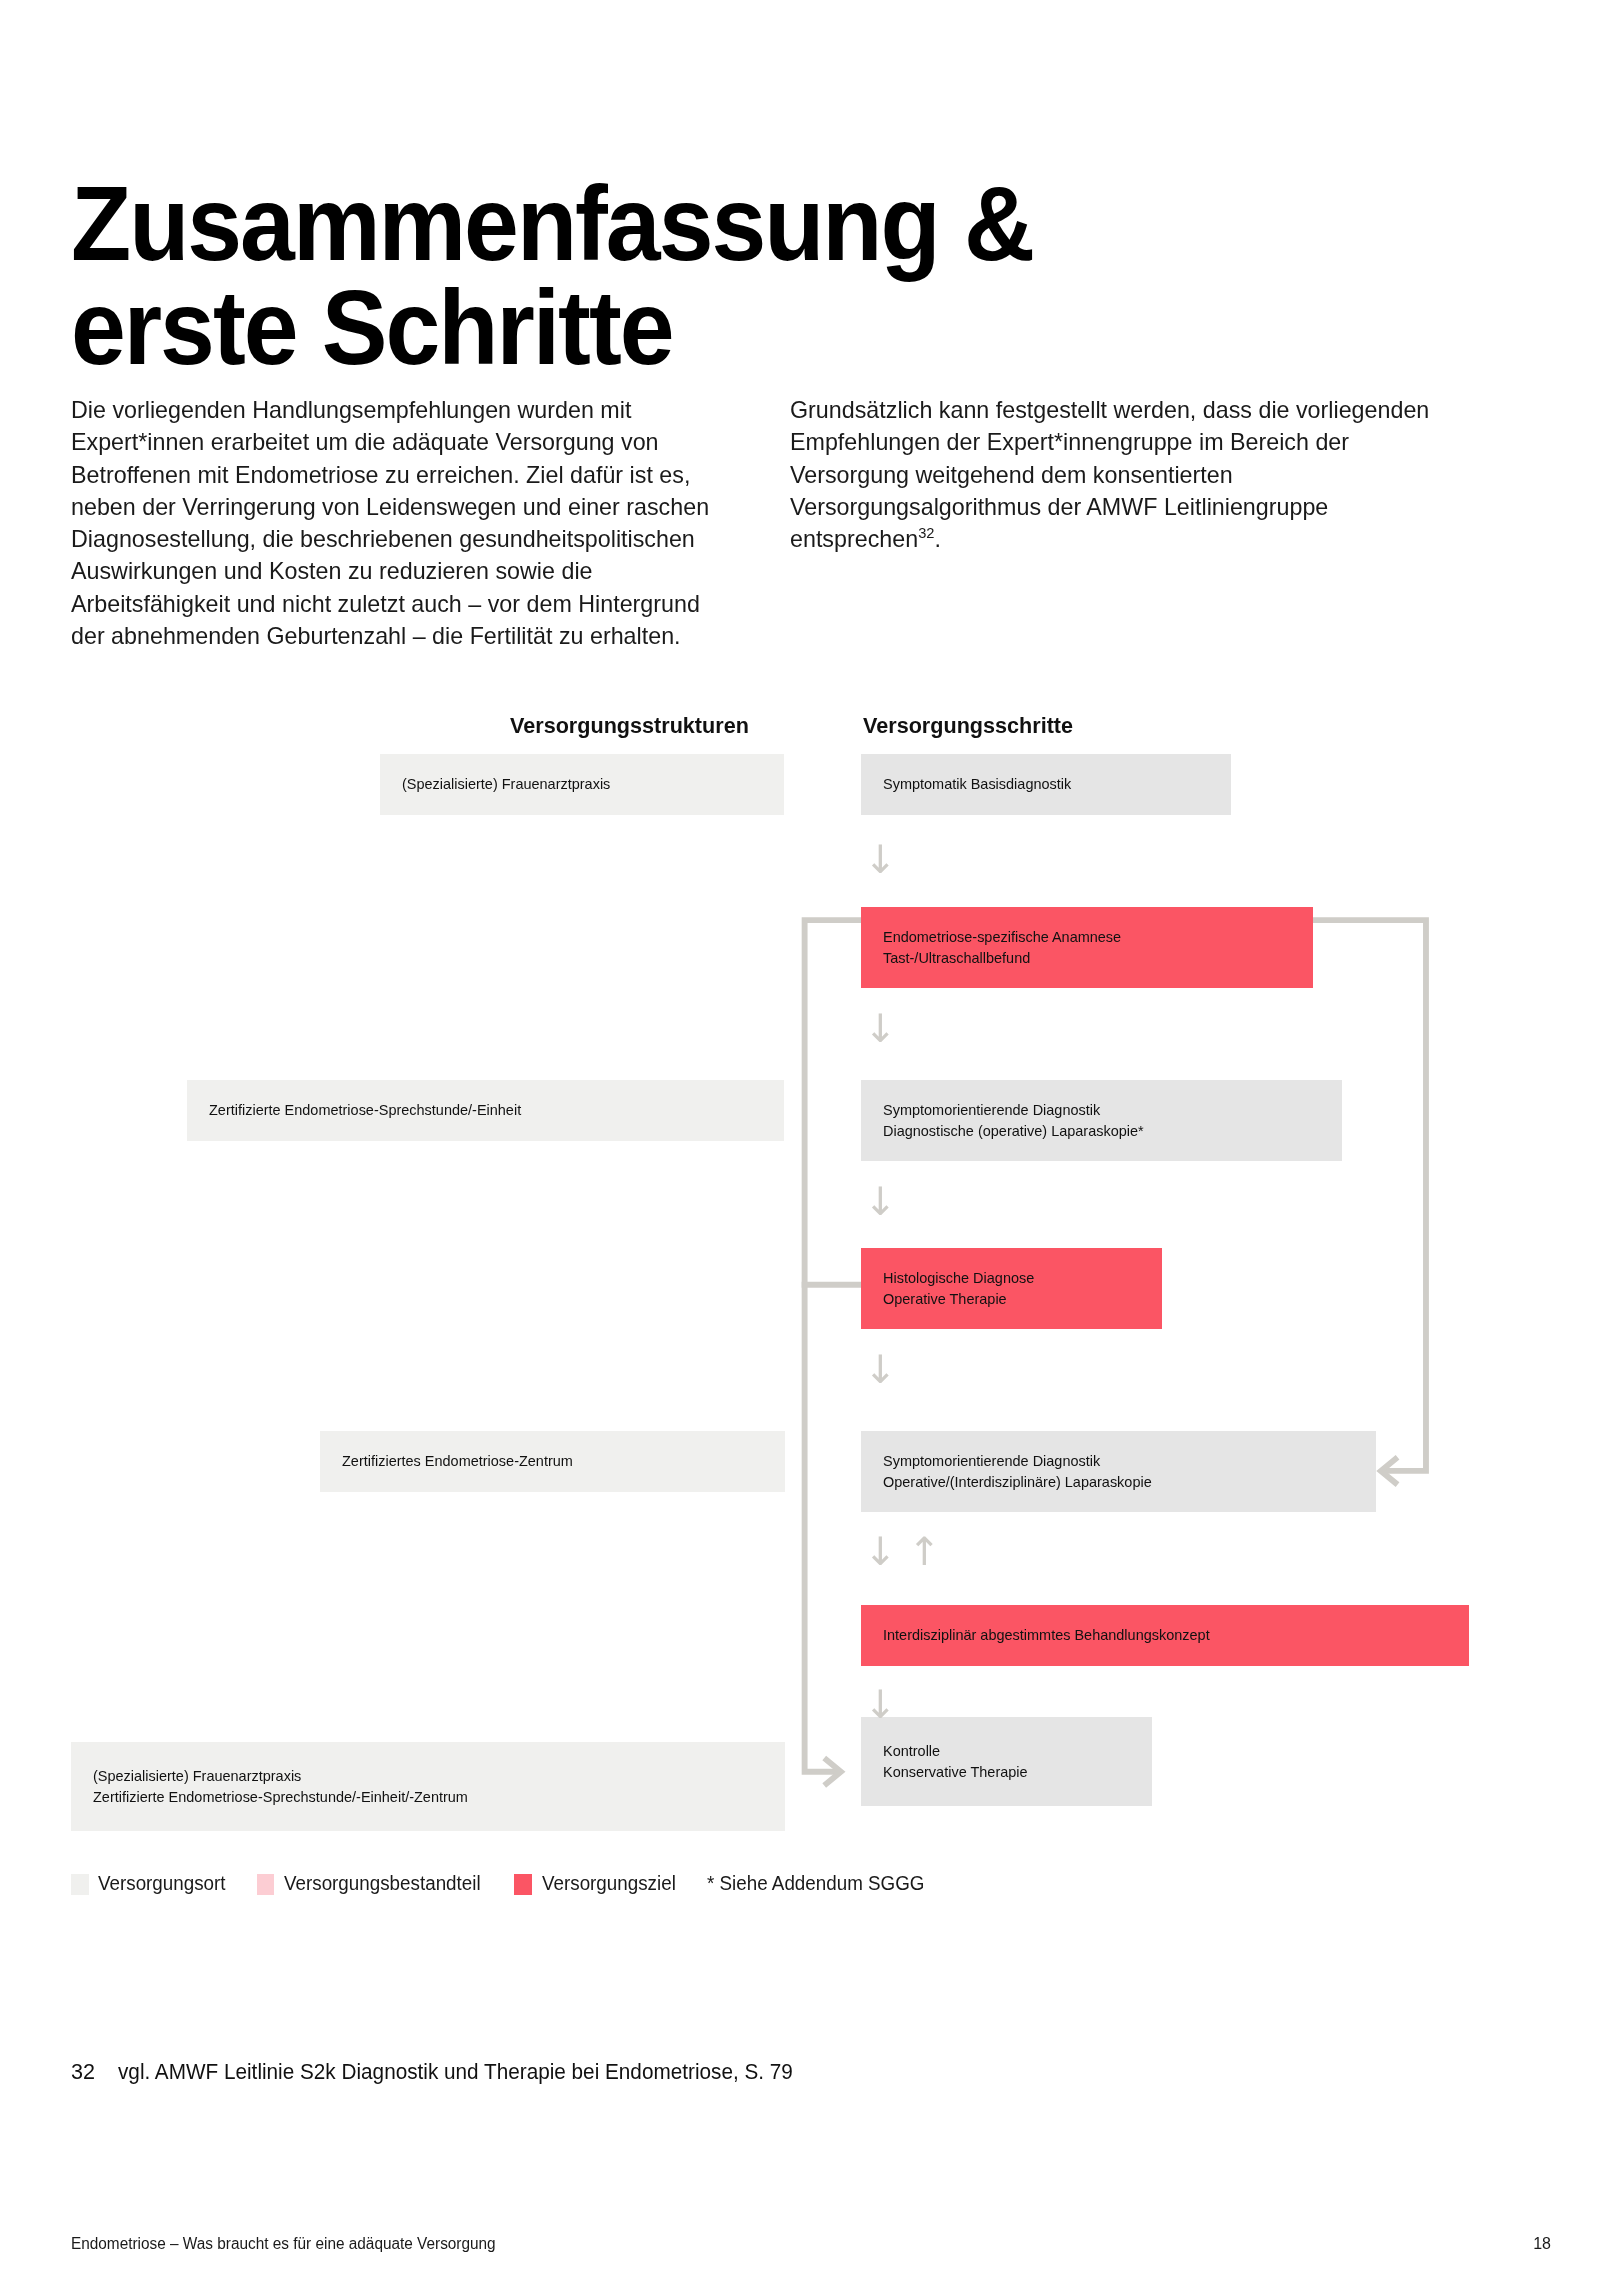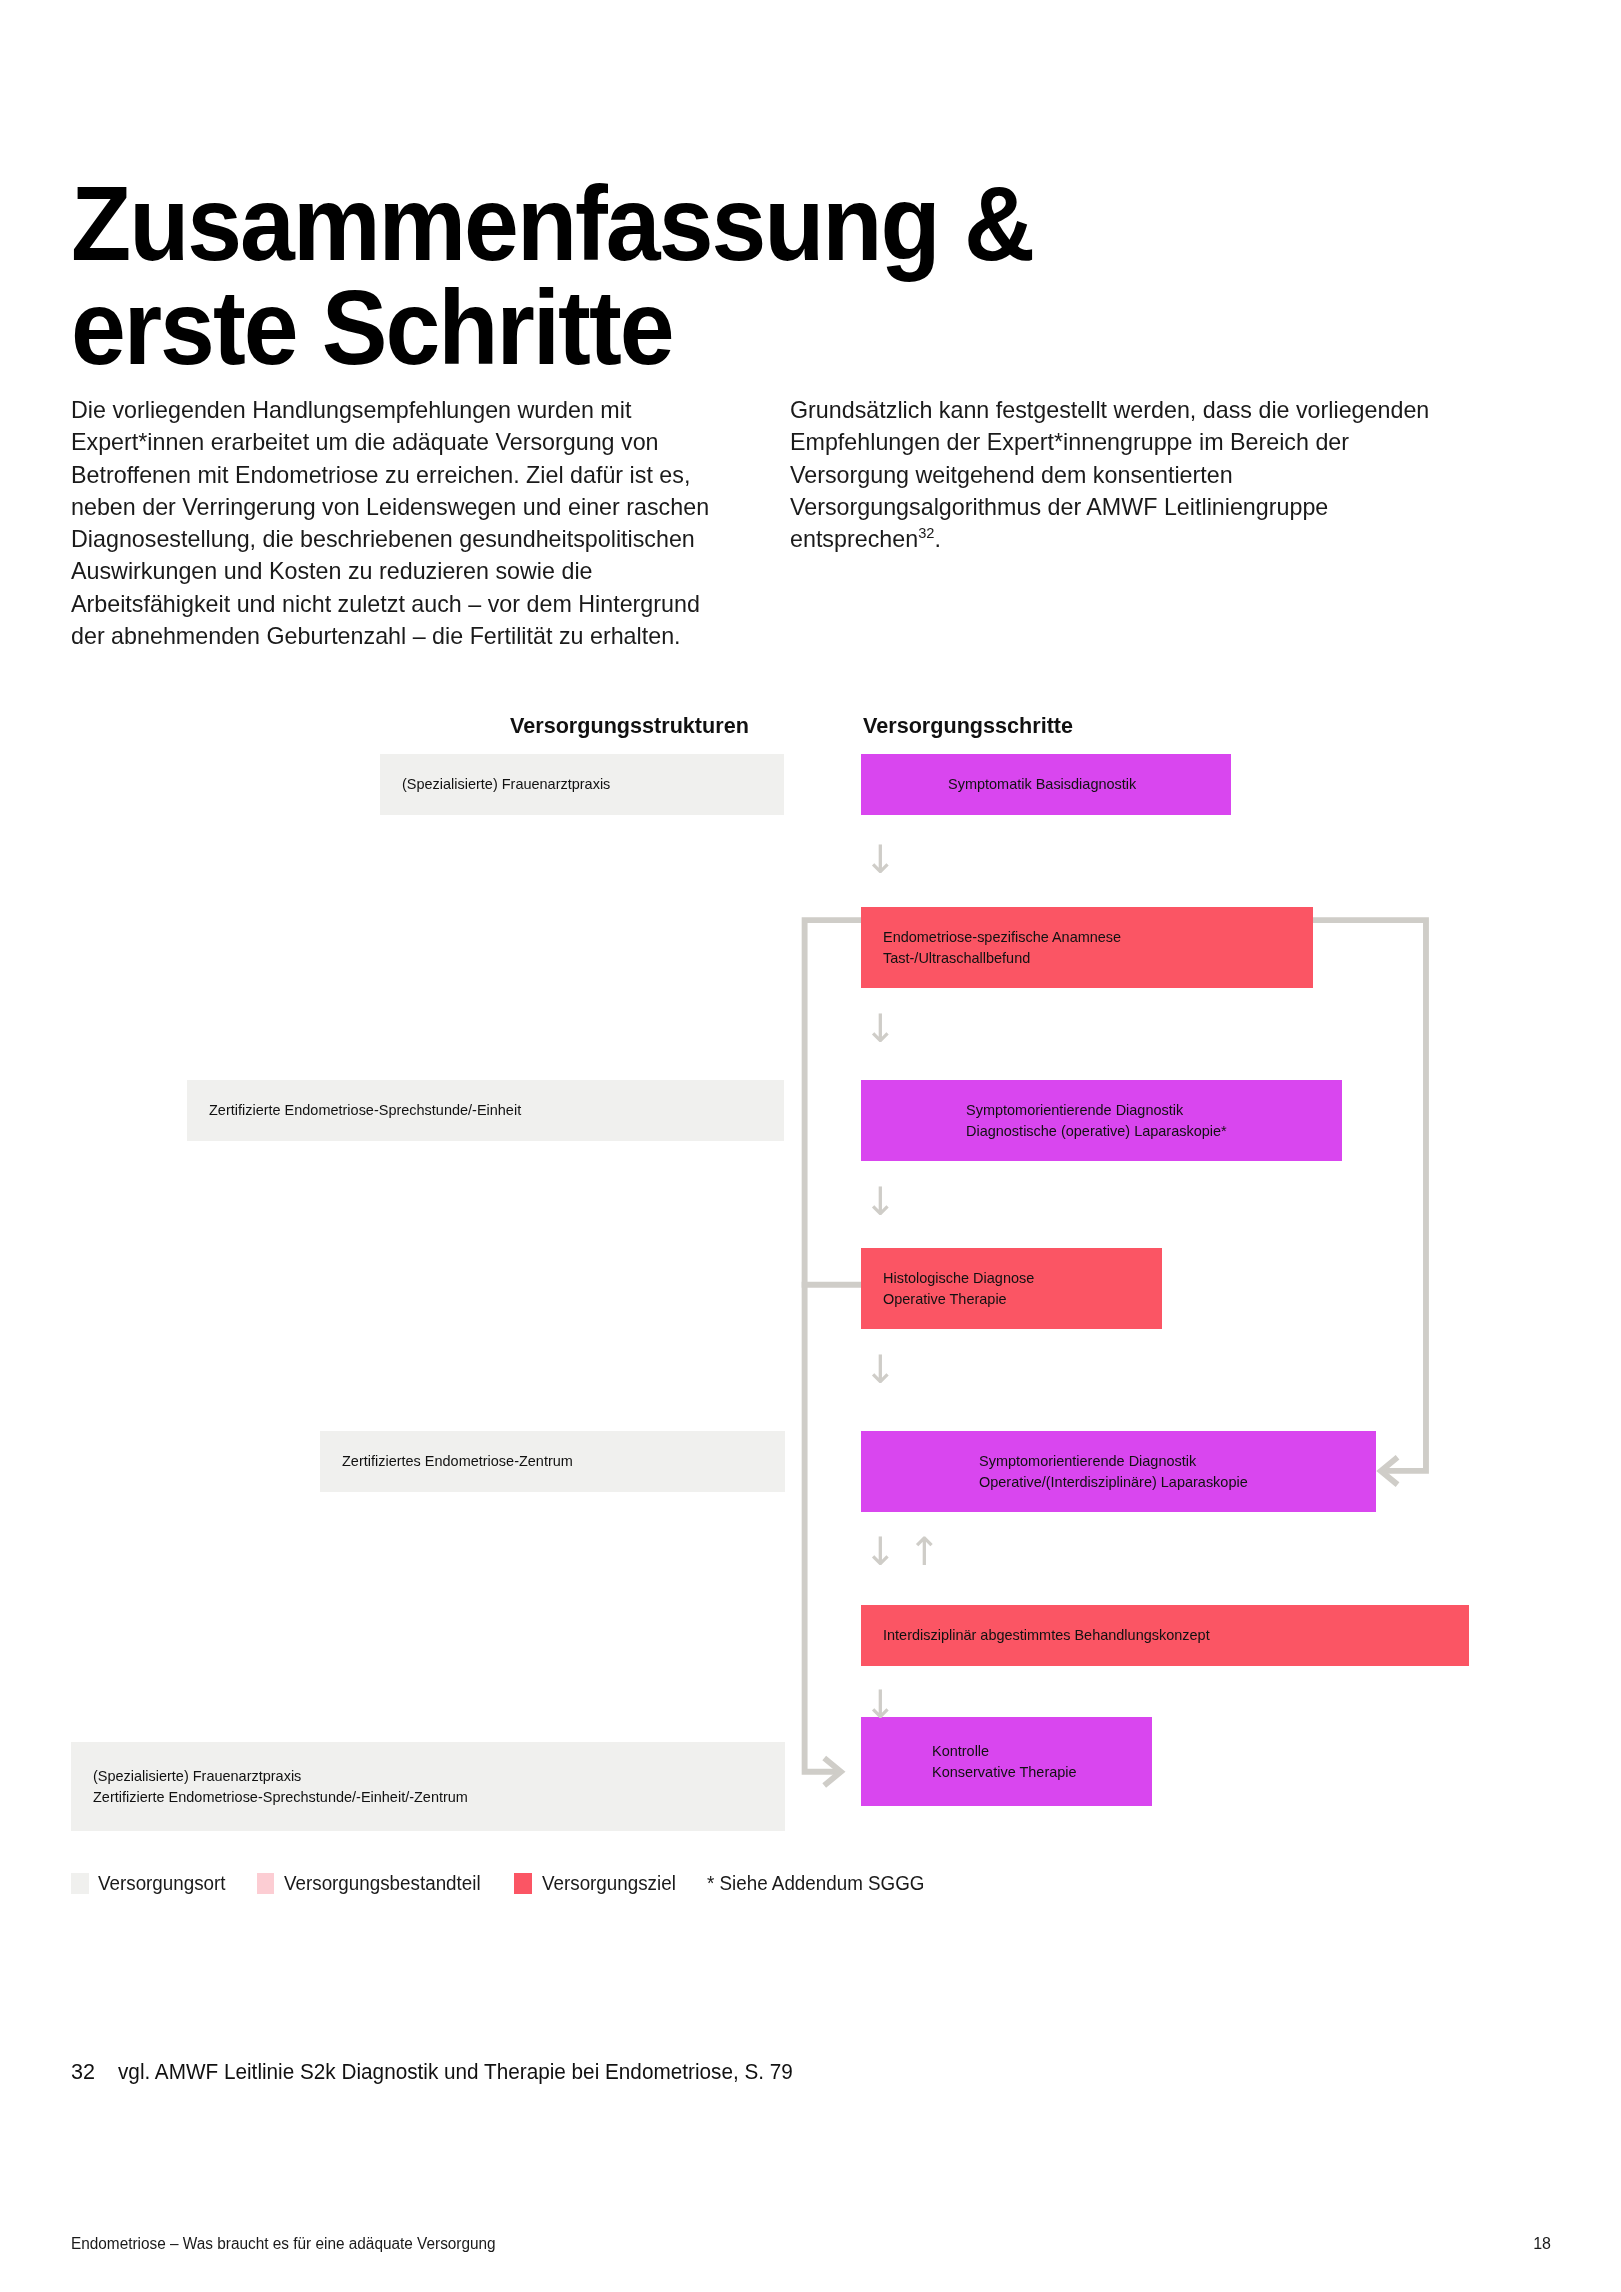--- a/index.html
+++ b/index.html
@@ -84,21 +84,21 @@
     display: flex;
     flex-direction: column;
     justify-content: center;
     font-size: 15px;
     line-height: 1.36;
     color: #111111;
     padding: 9.8px 21.6px;
     white-space: pre-line;
   }
   .box-ort   { background: #f0f0ee; }
-  .box-teil  { background: #d946ef; align-items: center; }
+  .box-teil  { background: #e5e5e5; }
   .box-ziel  { background: #fb5564; }
 
   .box span {
     display: block;
     transform: scaleX(0.965);
     transform-origin: left center;
   }
 
   
   #box-s1 { left: 380px; top: 729px;  width: 404px; height: 61px; }
@@ -137,21 +137,21 @@
     position: absolute;
     left: 71px;
     top: 1847px;
     display: flex;
     align-items: center;
     font-size: 19.6px;
     color: #1a1a1a;
   }
   .legend-item {
     display: flex;
-    align-items: center;
+    align-items: flex-end;
     margin-right: 25.5px;
   }
   .legend-swatch {
     width: 17.6px;
     height: 20.6px;
     margin-right: 9.8px;
     flex: 0 0 auto;
   }
   .sw-ort  { background: #f0f0ee; }
   .sw-teil { background: #fccdd3; }

